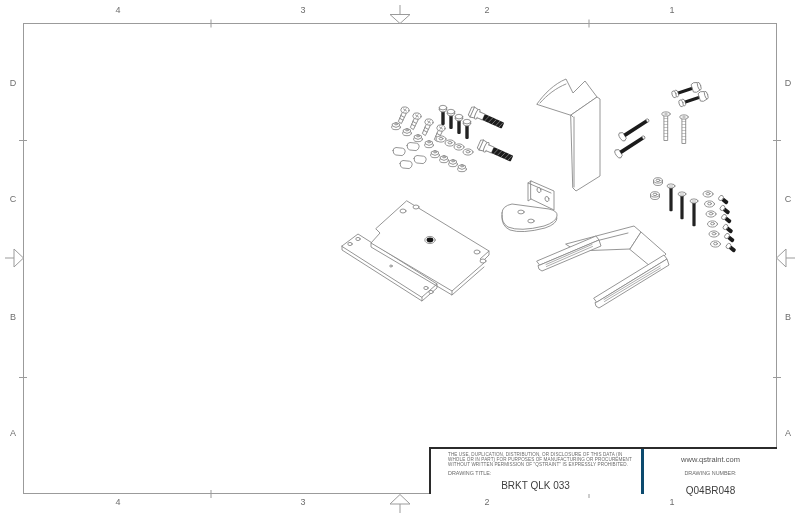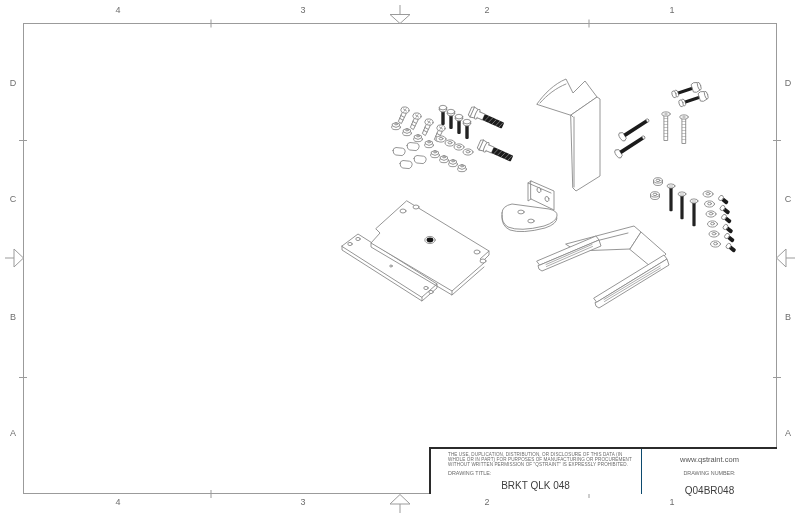--- a/index.html
+++ b/index.html
@@ -6,21 +6,21 @@
   .sheet{position:relative;width:800px;height:518px;background:#ffffff;
          font-family:"Liberation Sans",sans-serif;overflow:hidden;}
   .zone{position:absolute;font-size:9px;color:#6e6e6e;width:16px;text-align:center;
         -webkit-user-select:none;user-select:none;}
   svg.layer{position:absolute;left:0;top:0;}
   
   .tblock{position:absolute;left:429px;top:447px;width:348px;height:47px;
           border-top:2px solid #2b2b2b;border-left:2px solid #2b2b2b;
           box-sizing:border-box;display:flex;background:#fff;}
   .tb-left{width:210px;box-sizing:border-box;padding:3px 2px 0 17px;}
-  .tb-right{flex:1;text-align:center;border-left:1px solid #0c4a6e;
+  .tb-right{flex:1;text-align:center;border-left:3px solid #0c4a6e;
             box-sizing:border-box;padding-top:6px;}
   .legal{font-size:4.6px;line-height:5.1px;color:#6a6a6a;letter-spacing:.1px;}
   .small-label{font-size:5.4px;color:#6a6a6a;margin-top:3px;}
   .big-title{font-size:10px;color:#3d3d3d;margin-top:4px;width:175px;text-align:center;}
   .website{font-size:7.5px;color:#555555;}
   .num-label{font-size:5.4px;color:#6a6a6a;margin-top:6px;}
   .big-num{font-size:10px;color:#3d3d3d;margin-top:9px;}
 </style>
 </head>
 <body>
@@ -261,21 +261,21 @@
   </svg>
 
   <div class="tblock">
     <div class="tb-left">
       <div class="legal">
         <div>THE USE, DUPLICATION, DISTRIBUTION, OR DISCLOSURE OF THIS DATA (IN</div>
         <div>WHOLE OR IN PART) FOR PURPOSES OF MANUFACTURING OR PROCUREMENT</div>
         <div>WITHOUT WRITTEN PERMISSION OF "QSTRAINT" IS EXPRESSLY PROHIBITED.</div>
       </div>
       <div class="small-label">DRAWING TITLE:</div>
-      <div class="big-title">BRKT QLK 048</div>
+      <div class="big-title">BRKT QLK 033</div>
     </div>
     <div class="tb-right">
       <div class="website">www.qstraint.com</div>
       <div class="num-label">DRAWING NUMBER:</div>
       <div class="big-num">Q04BR048</div>
     </div>
   </div>
 
 </div>
 

